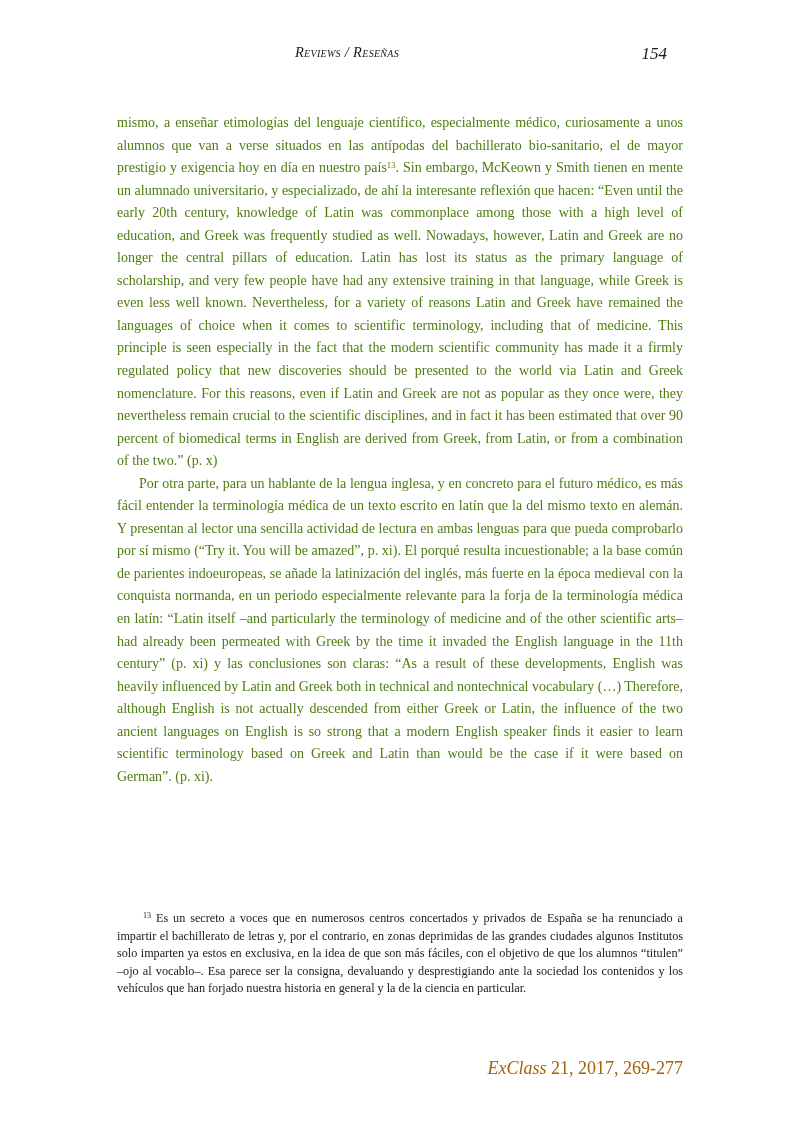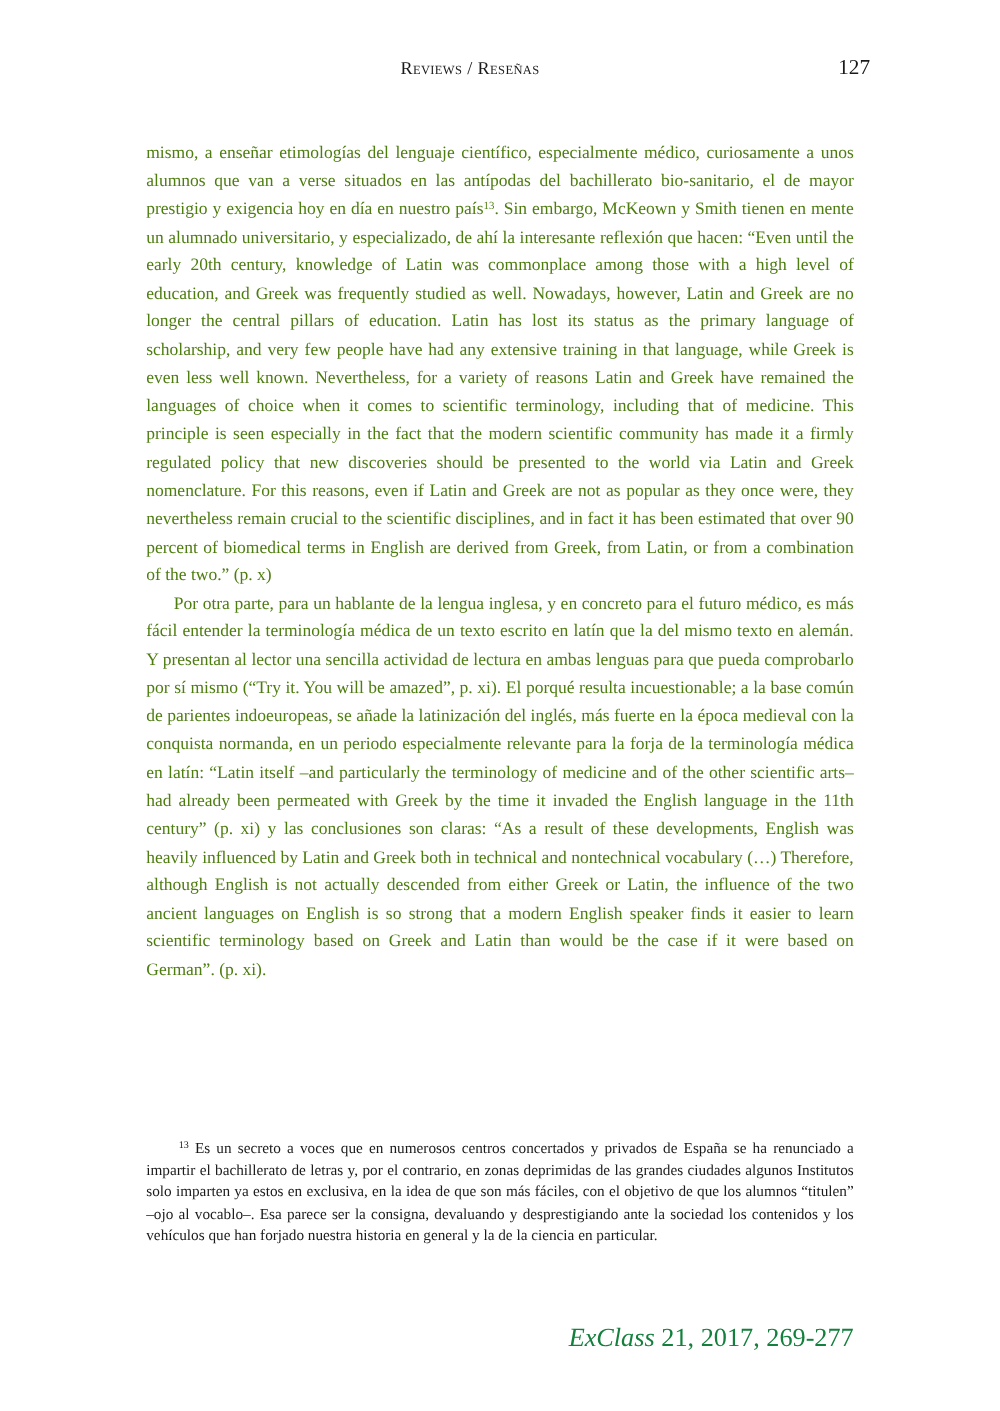--- a/index.html
+++ b/index.html
@@ -17,26 +17,27 @@
     height: 1129px;
     margin: 0 auto;
     background: #ffffff;
     overflow: hidden;
     box-sizing: border-box;
   }
 
   
   .running-head {
     position: absolute;
-    left: 130px;
+    left: 101px;
     top: 44px;
     width: 566px;
     height: 20px;
     display: flex;
-    align-items: flex-end;
+    align-items: flex-start;
+    font-style: italic;
   }
   .running-head-title {
     flex: 1 1 auto;
     text-align: center;
     font-size: 14.5px;
     font-variant: small-caps;
     letter-spacing: 0.3px;
     color: #1a1a1a;
     white-space: nowrap;
     padding-right: 40px;
@@ -97,35 +98,35 @@
     line-height: 0;
   }
 
   
   .footer {
     position: absolute;
     left: 117px;
     top: 1058px;
     width: 566px;
     text-align: right;
-    font-size: 21px;
-    color: #15803d;
+    font-size: 18px;
+    color: #a16207;
   }
   .footer-journal {
     font-style: italic;
   }
 </style>
 </head>
 <body>
 
 <div class="page">
 
   <div class="running-head">
     <span class="running-head-title">Reviews / Reseñas</span>
-    <span class="running-head-folio">127</span>
+    <span class="running-head-folio">154</span>
   </div>
 
   <div class="textblock">
 
     <p class="body-par"><span>mismo, a enseñar etimologías del lenguaje científico, especialmente médico, curiosamente a unos alumnos que van a verse situados en las antípodas del bachillerato bio-sanitario, el de mayor prestigio y exigencia hoy en día en nuestro país</span><sup class="fn-ref">13</sup><span>. Sin embargo, McKeown y Smith tienen en mente un alumnado universitario, y especializado, de ahí la interesante reflexión que hacen: “Even until the early 20th century, knowledge of Latin was commonplace among those with a high level of education, and Greek was frequently studied as well. Nowadays, however, Latin and Greek are no longer the central pillars of education. Latin has lost its status as the primary language of scholarship, and very few people have had any extensive training in that language, while Greek is even less well known. Nevertheless, for a variety of reasons Latin and Greek have remained the languages of choice when it comes to scientific terminology, including that of medicine. This principle is seen especially in the fact that the modern scientific community has made it a firmly regulated policy that new discoveries should be presented to the world via Latin and Greek nomenclature. For this reasons, even if Latin and Greek are not as popular as they once were, they nevertheless remain crucial to the scientific disciplines, and in fact it has been estimated that over 90 percent of biomedical terms in English are derived from Greek, from Latin, or from a combination of the two.” (p. x)</span></p>
 
     <p class="body-par indent">Por otra parte, para un hablante de la lengua inglesa, y en concreto para el futuro médico, es más fácil entender la terminología médica de un texto escrito en latín que la del mismo texto en alemán. Y presentan al lector una sencilla actividad de lectura en ambas lenguas para que pueda comprobarlo por sí mismo (“Try it. You will be amazed”, p. xi). El porqué resulta incuestionable; a la base común de parientes indoeuropeas, se añade la latinización del inglés, más fuerte en la época medieval con la conquista normanda, en un periodo especialmente relevante para la forja de la terminología médica en latín: “Latin itself –and particularly the terminology of medicine and of the other scientific arts– had already been permeated with Greek by the time it invaded the English language in the 11th century” (p. xi) y las conclusiones son claras: “As a result of these developments, English was heavily influenced by Latin and Greek both in technical and nontechnical vocabulary (…) Therefore, although English is not actually descended from either Greek or Latin, the influence of the two ancient languages on English is so strong that a modern English speaker finds it easier to learn scientific terminology based on Greek and Latin than would be the case if it were based on German”. (p. xi).</p>
 
   </div>
 

